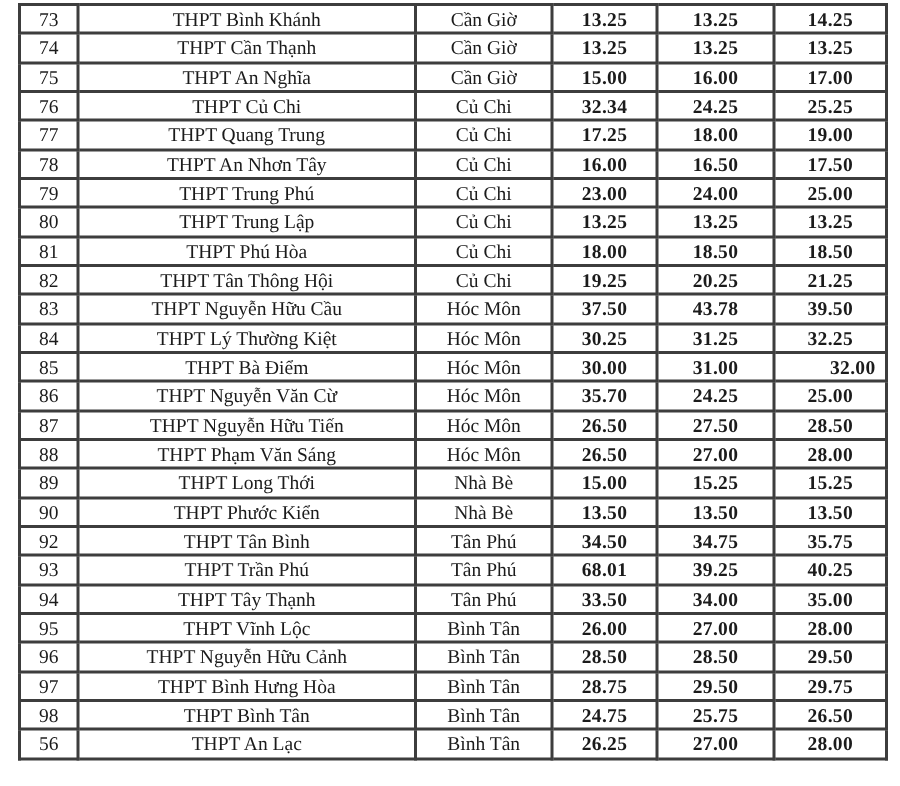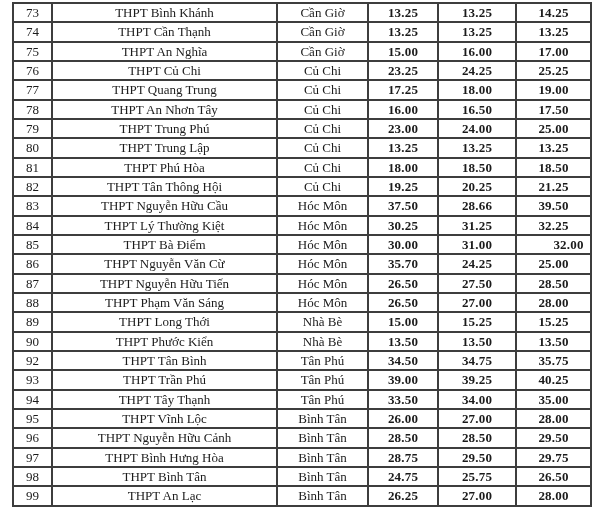--- a/index.html
+++ b/index.html
@@ -89,21 +89,21 @@
     <td class="c-school" style="border-color: rgb(61, 61, 61);">THPT An Nghĩa</td>
     <td class="c-district" style="border-color: rgb(61, 61, 61);">Cần Giờ</td>
     <td class="c-score" style="border-color: rgb(61, 61, 61);">15.00</td>
     <td class="c-score" style="border-color: rgb(61, 61, 61);">16.00</td>
     <td class="c-score" style="border-color: rgb(61, 61, 61);">17.00</td>
   </tr>
         <tr>
     <td class="c-no" style="border-color: rgb(61, 61, 61);">76</td>
     <td class="c-school" style="border-color: rgb(61, 61, 61);">THPT Củ Chi</td>
     <td class="c-district" style="border-color: rgb(61, 61, 61);">Củ Chi</td>
-    <td class="c-score" style="border-color: rgb(61, 61, 61);">23.25</td>
+    <td class="c-score" style="border-color: rgb(61, 61, 61);">32.34</td>
     <td class="c-score" style="border-color: rgb(61, 61, 61);">24.25</td>
     <td class="c-score" style="border-color: rgb(61, 61, 61);">25.25</td>
   </tr>
         <tr>
     <td class="c-no" style="border-color: rgb(61, 61, 61);">77</td>
     <td class="c-school" style="border-color: rgb(61, 61, 61);">THPT Quang Trung</td>
     <td class="c-district" style="border-color: rgb(61, 61, 61);">Củ Chi</td>
     <td class="c-score" style="border-color: rgb(61, 61, 61);">17.25</td>
     <td class="c-score" style="border-color: rgb(61, 61, 61);">18.00</td>
     <td class="c-score" style="border-color: rgb(61, 61, 61);">19.00</td>
@@ -146,21 +146,21 @@
     <td class="c-district" style="border-color: rgb(61, 61, 61);">Củ Chi</td>
     <td class="c-score" style="border-color: rgb(61, 61, 61);">19.25</td>
     <td class="c-score" style="border-color: rgb(61, 61, 61); margin-left: 48px;">20.25</td>
     <td class="c-score" style="border-color: rgb(61, 61, 61);">21.25</td>
   </tr>
         <tr>
     <td class="c-no" style="border-color: rgb(61, 61, 61);">83</td>
     <td class="c-school" style="border-color: rgb(61, 61, 61);">THPT Nguyễn Hữu Cầu</td>
     <td class="c-district" style="border-color: rgb(61, 61, 61);">Hóc Môn</td>
     <td class="c-score" style="border-color: rgb(61, 61, 61);">37.50</td>
-    <td class="c-score" style="border-color: rgb(61, 61, 61);">28.66</td>
+    <td class="c-score" style="border-color: rgb(61, 61, 61);">43.78</td>
     <td class="c-score" style="border-color: rgb(61, 61, 61);">39.50</td>
   </tr>
         <tr>
     <td class="c-no" style="border-color: rgb(61, 61, 61);">84</td>
     <td class="c-school" style="border-color: rgb(61, 61, 61);">THPT Lý Thường Kiệt</td>
     <td class="c-district" style="border-color: rgb(61, 61, 61);">Hóc Môn</td>
     <td class="c-score" style="border-color: rgb(61, 61, 61);">30.25</td>
     <td class="c-score" style="border-color: rgb(61, 61, 61);">31.25</td>
     <td class="c-score" style="border-color: rgb(61, 61, 61);">32.25</td>
   </tr>
@@ -217,21 +217,21 @@
     <td class="c-school" style="border-color: rgb(61, 61, 61);">THPT Tân Bình</td>
     <td class="c-district" style="border-color: rgb(61, 61, 61);">Tân Phú</td>
     <td class="c-score" style="border-color: rgb(61, 61, 61);">34.50</td>
     <td class="c-score" style="border-color: rgb(61, 61, 61);">34.75</td>
     <td class="c-score" style="border-color: rgb(61, 61, 61);">35.75</td>
   </tr>
         <tr>
     <td class="c-no" style="border-color: rgb(61, 61, 61);">93</td>
     <td class="c-school" style="border-color: rgb(61, 61, 61);">THPT Trần Phú</td>
     <td class="c-district" style="border-color: rgb(61, 61, 61);">Tân Phú</td>
-    <td class="c-score" style="border-color: rgb(61, 61, 61);">39.00</td>
+    <td class="c-score" style="border-color: rgb(61, 61, 61);">68.01</td>
     <td class="c-score" style="border-color: rgb(61, 61, 61);">39.25</td>
     <td class="c-score" style="border-color: rgb(61, 61, 61);">40.25</td>
   </tr>
         <tr>
     <td class="c-no" style="border-color: rgb(61, 61, 61);">94</td>
     <td class="c-school" style="border-color: rgb(61, 61, 61);">THPT Tây Thạnh</td>
     <td class="c-district" style="border-color: rgb(61, 61, 61);">Tân Phú</td>
     <td class="c-score" style="border-color: rgb(61, 61, 61);">33.50</td>
     <td class="c-score" style="border-color: rgb(61, 61, 61);">34.00</td>
     <td class="c-score" style="border-color: rgb(61, 61, 61);">35.00</td>
@@ -262,21 +262,21 @@
   </tr>
         <tr>
     <td class="c-no" style="border-color: rgb(61, 61, 61);">98</td>
     <td class="c-school" style="border-color: rgb(61, 61, 61);">THPT Bình Tân</td>
     <td class="c-district" style="border-color: rgb(61, 61, 61);">Bình Tân</td>
     <td class="c-score" style="border-color: rgb(61, 61, 61);">24.75</td>
     <td class="c-score" style="border-color: rgb(61, 61, 61);">25.75</td>
     <td class="c-score" style="border-color: rgb(61, 61, 61);">26.50</td>
   </tr>
         <tr>
-    <td class="c-no" style="border-color: rgb(61, 61, 61);">99</td>
+    <td class="c-no" style="border-color: rgb(61, 61, 61);">56</td>
     <td class="c-school" style="border-color: rgb(61, 61, 61);">THPT An Lạc</td>
     <td class="c-district" style="border-color: rgb(61, 61, 61);">Bình Tân</td>
     <td class="c-score" style="border-color: rgb(61, 61, 61);">26.25</td>
     <td class="c-score" style="border-color: rgb(61, 61, 61);">27.00</td>
     <td class="c-score" style="border-color: rgb(61, 61, 61);">28.00</td>
   </tr>
       </tbody>
   </table>
 </div>
 

